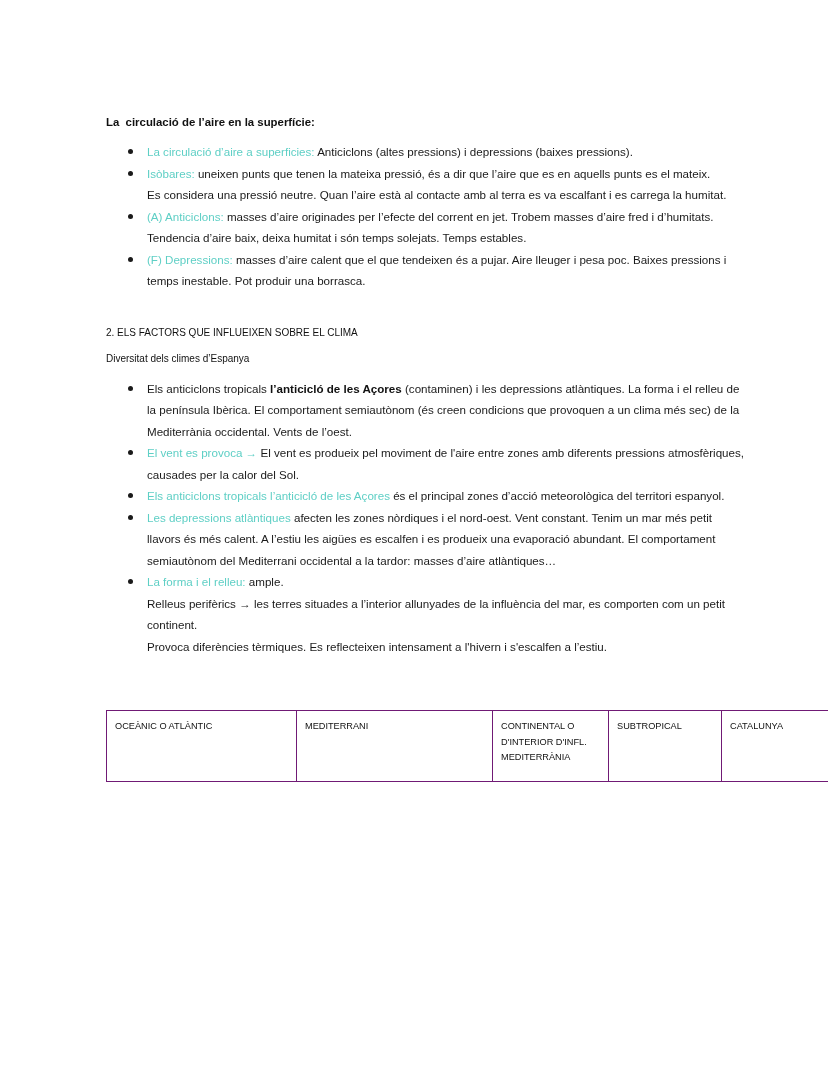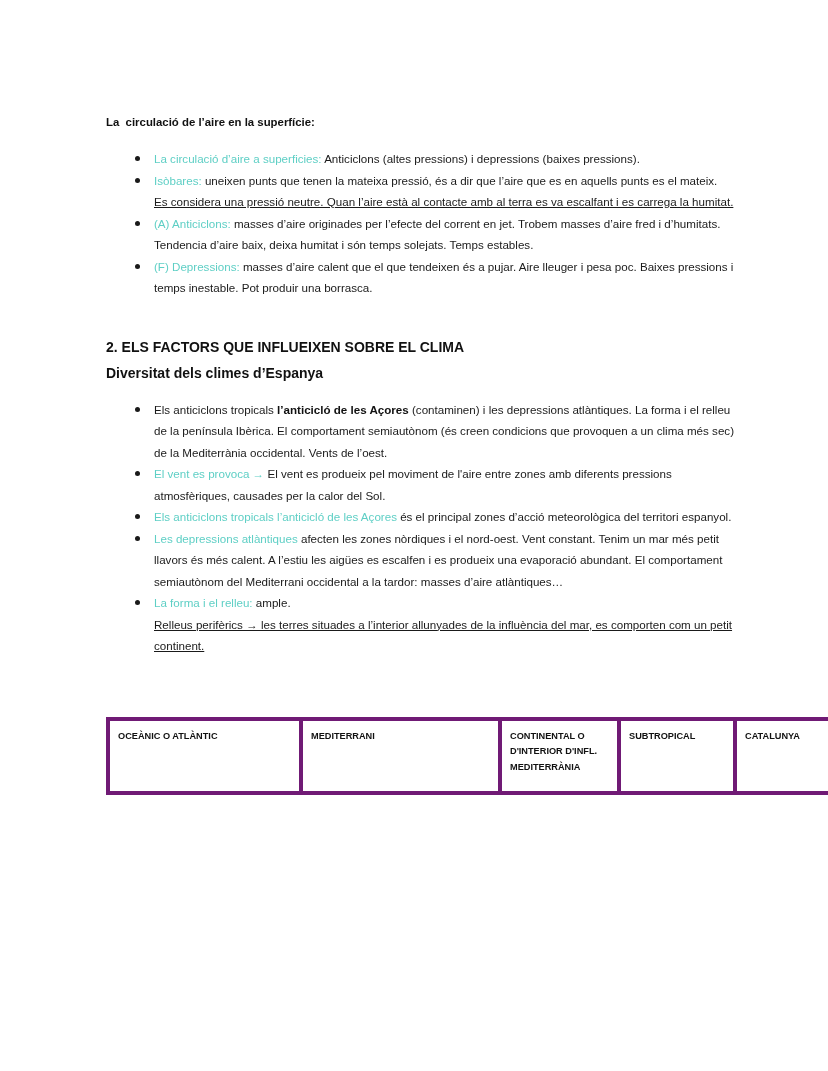--- a/index.html
+++ b/index.html
@@ -31,37 +31,37 @@
 
   
   .h-bold {
     font-size: 11.4px;
     font-weight: bold;
     line-height: 20px;
     color: #111;
     white-space: pre;
   }
   .h-section {
-    font-size: 14px;
-    font-weight: bold;
+    font-size: 10px;
+    font-weight: normal;
     color: #111;
     line-height: 20px;
   }
   .teal {
     color: #5ecfc5;
   }
   .bold {
     font-weight: bold;
     color: #111;
   }
 
   
   ul.bullets {
     list-style: none;
-    margin: 16px;
+    margin: 9px;
     padding: 0;
   }
   ul.bullets > li {
     position: relative;
     padding-left: 32px;
     font-size: 11.6px;
     line-height: 21.5px;
     color: #1a1a1a;
     margin: 0;
   }
@@ -70,40 +70,39 @@
     position: absolute;
     left: 13px;
     top: 8px;
     width: 5px;
     height: 5px;
     border-radius: 50%;
     background: #1a1a1a;
   }
   .sub-line {
     display: block;
-    text-decoration: underline;
   }
 
   
   .gap-lg { height: 22px; }
   .gap-sm { height: 6px; }
 
   
   .clim-table {
     border-collapse: collapse;
     width: 648px;
     margin-top: 22px;
     table-layout: fixed;
   }
   .clim-table td {
-    border: 4px solid #701a75;
+    border: 1px solid #701a75;
     vertical-align: top;
     padding: 8px 7px 8px 8px;
     font-size: 9.2px;
-    font-weight: bold;
+    font-weight: normal;
     line-height: 15.5px;
     color: #111;
     height: 54px;
   }
   .col-1 { width: 174px; }
   .col-2 { width: 180px; }
   .col-3 { width: 100px; margin-top: 12px; }
   .col-4 { width: 97px; }
   .col-5 { width: 97px; }
 </style>
@@ -148,20 +147,21 @@
       </li>
       <li>
         <span class="teal">Els anticiclons tropicals l’anticicló de les Açores</span><span> és el principal zones d’acció meteorològica del territori espanyol.</span>
       </li>
       <li>
         <span class="teal">Les depressions atlàntiques</span><span> afecten les zones nòrdiques i el nord-oest. Vent constant. Tenim un mar més petit llavors és més calent. A l’estiu les aigües es escalfen i es produeix una evaporació abundant. El comportament semiautònom del Mediterrani occidental a la tardor: masses d’aire atlàntiques…</span>
       </li>
       <li>
         <span class="teal">La forma i el relleu:</span><span> ample.</span>
         <span class="sub-line">Relleus perifèrics → les terres situades a l’interior allunyades de la influència del mar, es comporten com un petit continent.</span>
+        <span class="sub-line">Provoca diferències tèrmiques. Es reflecteixen intensament a l'hivern i s'escalfen a l’estiu.</span>
       </li>
     </ul>
 
     <div class="gap-lg"></div>
 
 
     <table class="clim-table">
       <tbody>
           <tr>
         <td class="col-1">OCEÀNIC O ATLÀNTIC</td>

